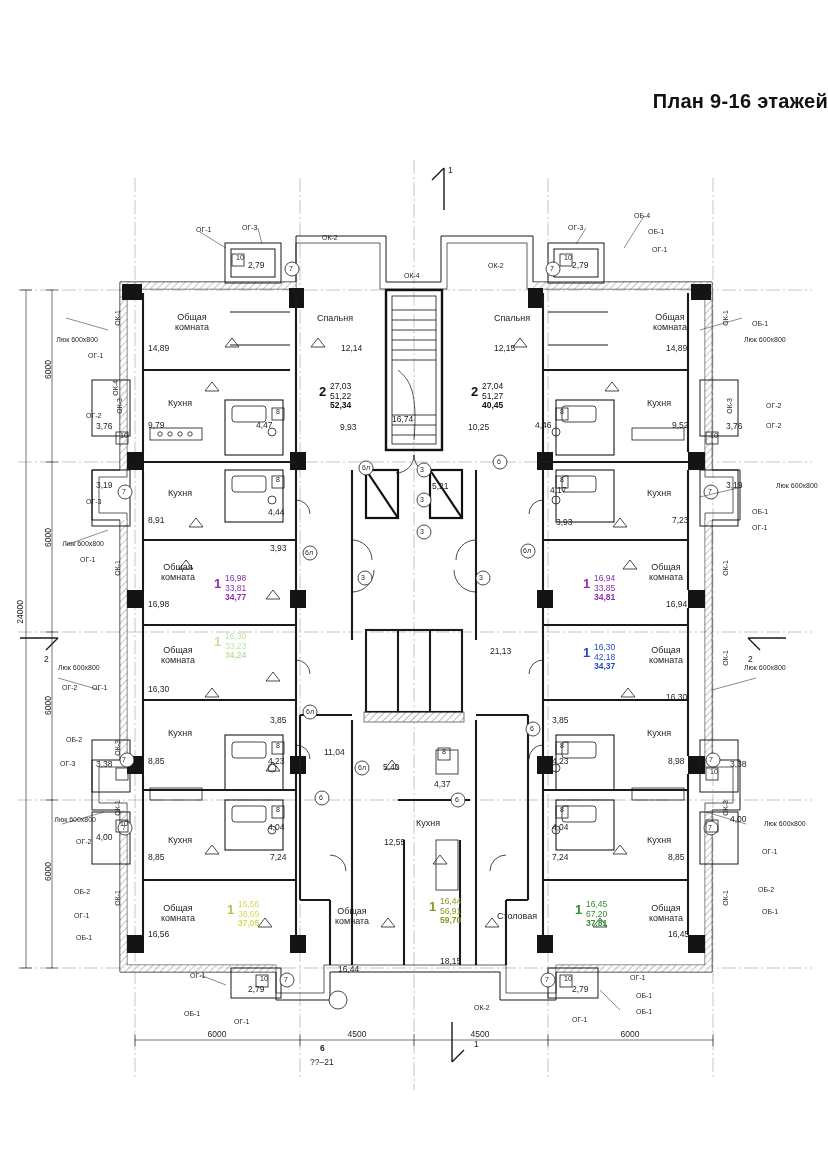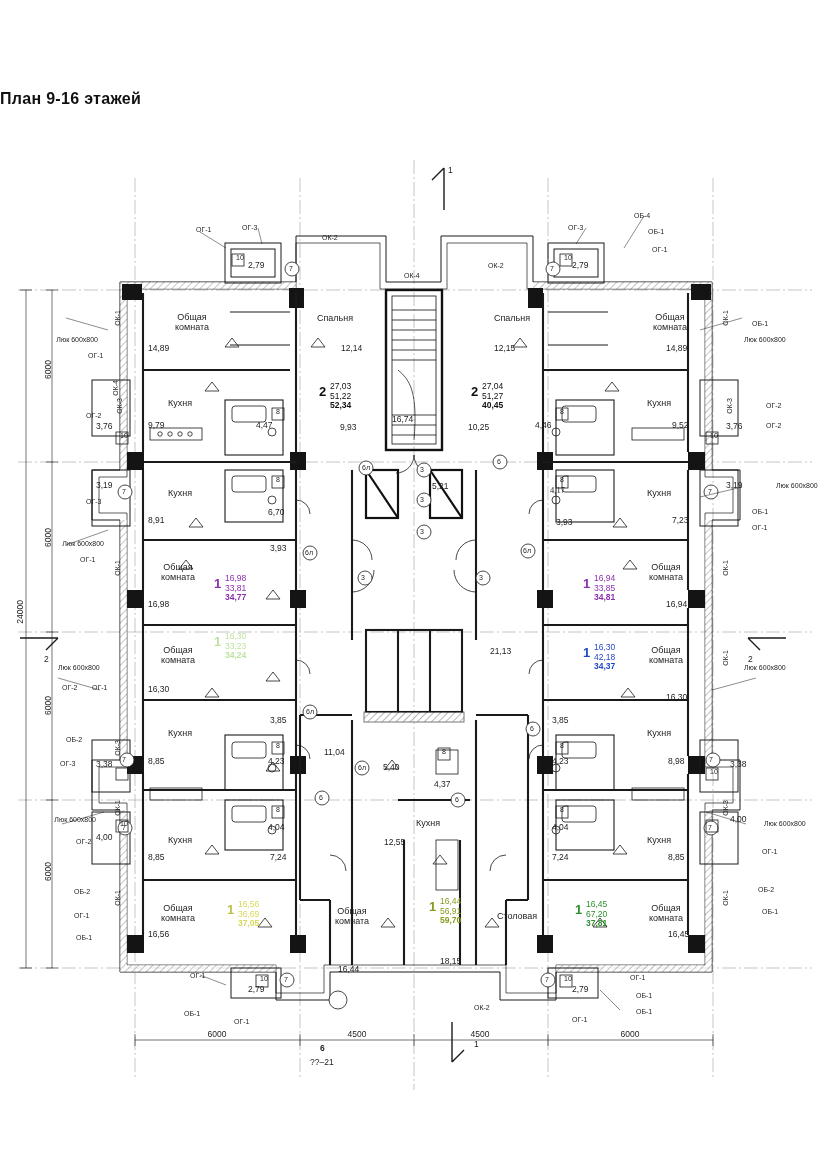--- a/index.html
+++ b/index.html
@@ -5,22 +5,22 @@
 <style>
   html,body{margin:0;padding:0;background:#ffffff;}
   body{
     width:828px;height:1171px;position:relative;overflow:hidden;
     font-family:"Liberation Sans", sans-serif;
     color:#1a1a1a;
   }
   #plan{position:absolute;left:0;top:0;width:828px;height:1171px;}
 
   .title{
-    position:absolute;left:0;top:90px;width:828px;text-align:left;
-    font-size:16px;font-weight:bold;letter-spacing:.3px;color:#111;
+    position:absolute;left:0;top:90px;width:828px;text-align:right;
+    font-size:20px;font-weight:bold;letter-spacing:.3px;color:#111;
   }
 
   
   .lbl{position:absolute;font-size:8.5px;line-height:1.15;color:#1d1d1d;white-space:nowrap;}
   .lbl.c{text-align:center;transform:translateX(-50%);}
   .lbl.r{text-align:right;transform:translateX(-100%);}
   .room{font-size:9px;text-align:center;transform:translateX(-50%);line-height:1.15;}
   .tiny{font-size:7px;}
   .vert{writing-mode:vertical-rl;transform:rotate(180deg);transform-origin:center;}
 
@@ -416,21 +416,21 @@
 <div class="lbl room" style="left:335px;top:313px;">Спальня</div>
 <div class="lbl" style="left:341px;top:344px;">12,14</div>
 <div class="lbl room" style="left:180px;top:398px;">Кухня</div>
 <div class="lbl" style="left:148px;top:421px;">9,79</div>
 <div class="lbl" style="left:256px;top:421px;">4,47</div>
 <div class="lbl" style="left:340px;top:423px;">9,93</div>
 <div class="lbl" style="left:96px;top:422px;">3,76</div>
 <div class="lbl" style="left:96px;top:481px;">3,19</div>
 <div class="lbl room" style="left:180px;top:488px;">Кухня</div>
 <div class="lbl" style="left:148px;top:516px;">8,91</div>
-<div class="lbl" style="left:268px;top:508px;">6,70</div>
+<div class="lbl" style="left:268px;top:508px;">4,44</div>
 <div class="lbl" style="left:270px;top:544px;">3,93</div>
 <div class="lbl room" style="left:178px;top:562px;">Общая<br>комната</div>
 <div class="lbl" style="left:148px;top:600px;">16,98</div>
 <div class="lbl room" style="left:178px;top:645px;">Общая<br>комната</div>
 <div class="lbl" style="left:148px;top:685px;">16,30</div>
 <div class="lbl room" style="left:180px;top:728px;">Кухня</div>
 <div class="lbl" style="left:148px;top:757px;">8,85</div>
 <div class="lbl" style="left:268px;top:757px;">4,23</div>
 <div class="lbl" style="left:270px;top:716px;">3,85</div>
 <div class="lbl" style="left:96px;top:760px;">3,38</div>
@@ -451,21 +451,21 @@
 <div class="lbl room" style="left:512px;top:313px;">Спальня</div>
 <div class="lbl" style="left:494px;top:344px;">12,15</div>
 <div class="lbl room" style="left:659px;top:398px;">Кухня</div>
 <div class="lbl" style="left:672px;top:421px;">9,52</div>
 <div class="lbl" style="left:535px;top:421px;">4,46</div>
 <div class="lbl" style="left:468px;top:423px;">10,25</div>
 <div class="lbl" style="left:726px;top:422px;">3,76</div>
 <div class="lbl" style="left:726px;top:481px;">3,19</div>
 <div class="lbl room" style="left:659px;top:488px;">Кухня</div>
 <div class="lbl" style="left:672px;top:516px;">7,23</div>
-<div class="lbl" style="left:550px;top:486px;font-family:Liberation Serif, serif;">4,17</div>
+<div class="lbl" style="left:550px;top:486px;">4,17</div>
 <div class="lbl" style="left:556px;top:518px;">3,93</div>
 <div class="lbl room" style="left:666px;top:562px;">Общая<br>комната</div>
 <div class="lbl" style="left:666px;top:600px;">16,94</div>
 <div class="lbl room" style="left:666px;top:645px;">Общая<br>комната</div>
 <div class="lbl" style="left:666px;top:693px;">16,30</div>
 <div class="lbl room" style="left:659px;top:728px;">Кухня</div>
 <div class="lbl" style="left:668px;top:757px;">8,98</div>
 <div class="lbl" style="left:552px;top:757px;">4,23</div>
 <div class="lbl" style="left:552px;top:716px;">3,85</div>
 <div class="lbl" style="left:730px;top:760px;">3,38</div>

